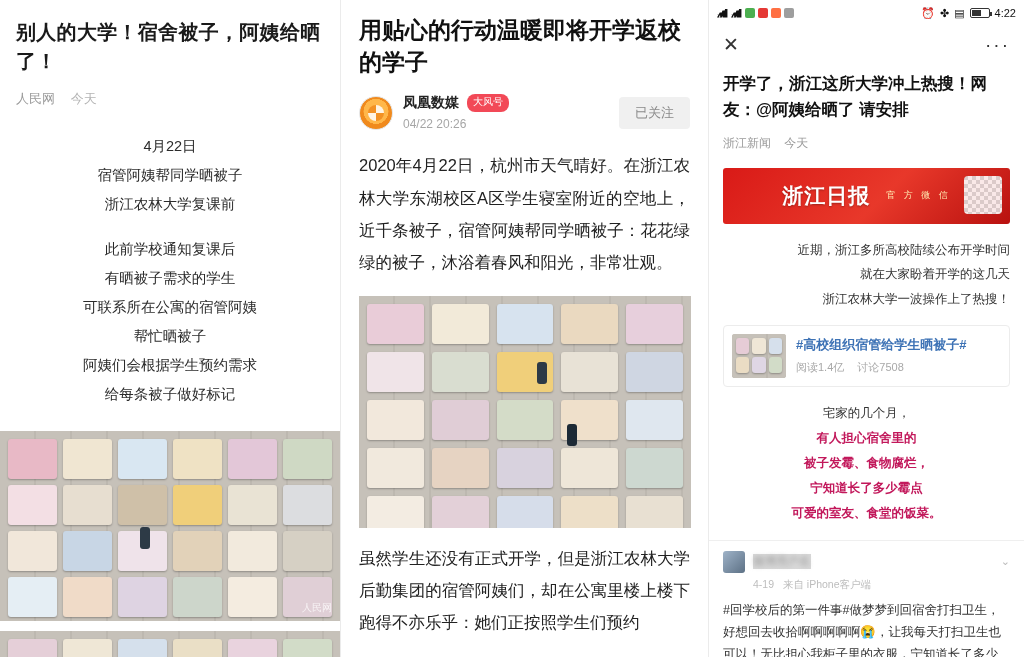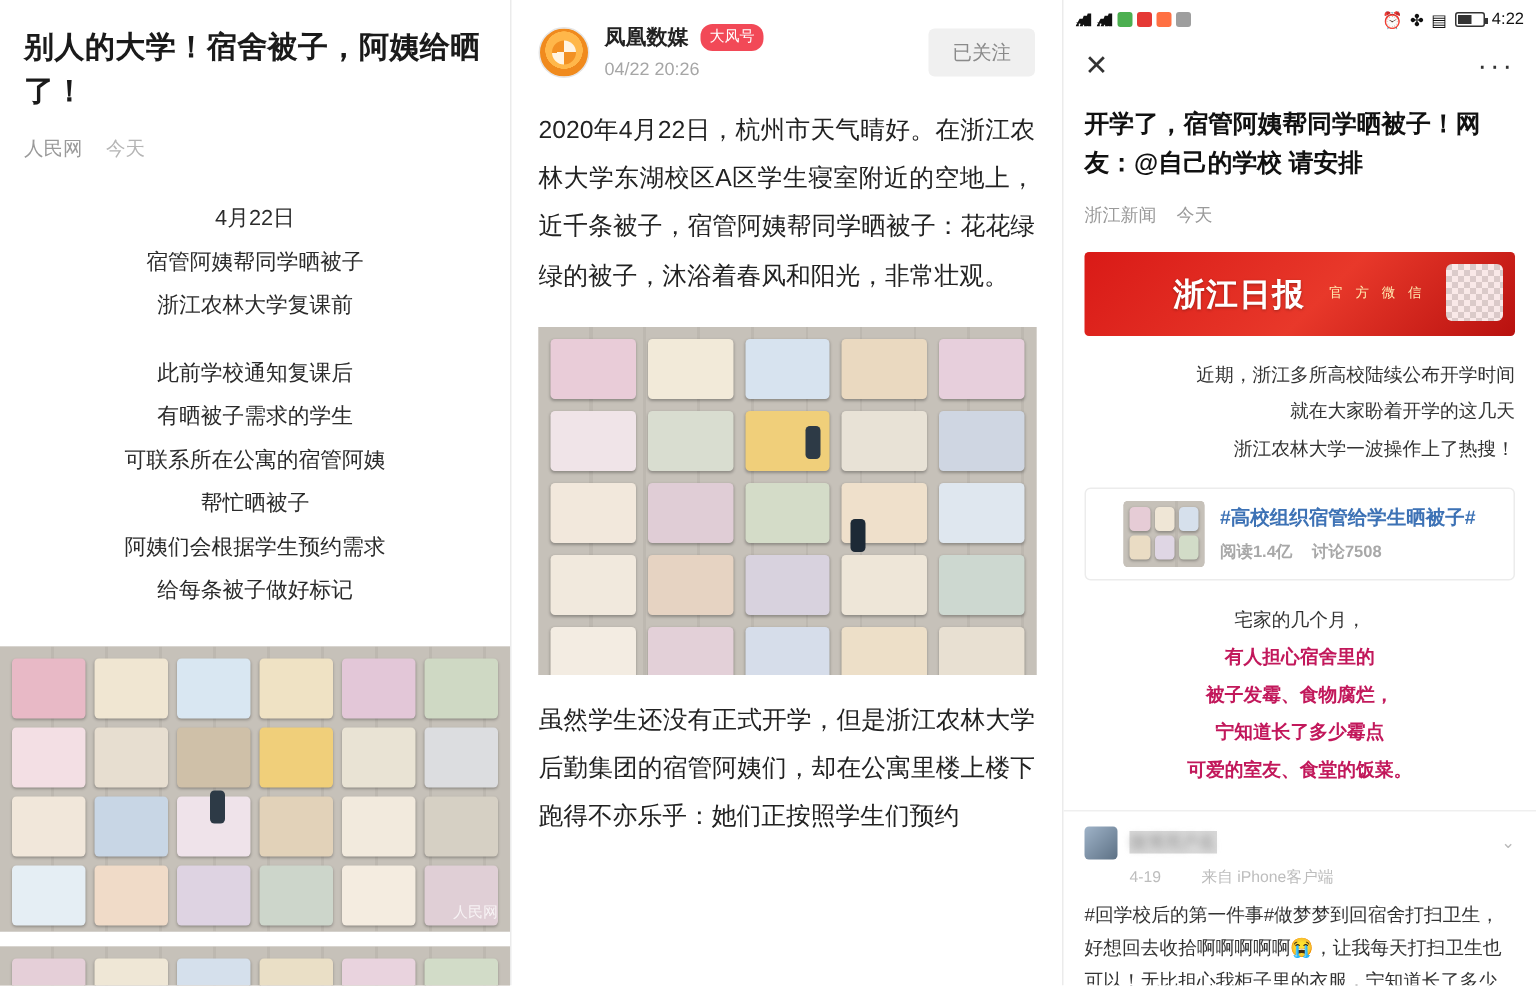--- a/index.html
+++ b/index.html
@@ -92,40 +92,40 @@
     position: relative; display: flex; align-items: center; justify-content: center; overflow: hidden;
   }
   .p3-banner .bn-main { color: #fff; font-size: 21px; font-weight: bold; letter-spacing: 1px;
      text-shadow: 0 1px 2px rgba(0,0,0,.3); }
   .p3-banner .bn-sub { color: #ffe9b0; font-size: 9px; margin-left: 16px; letter-spacing: 3px; }
   .p3-banner .bn-qr { position: absolute; right: 8px; top: 8px; width: 38px; height: 38px; border-radius: 4px;
      background: repeating-conic-gradient(#fff 0 25%, #ddd 0 50%) 0 0/8px 8px; opacity: .9; }
 
   .p3-lines { text-align: right; font-size: 12.5px; color: #333; line-height: 1.95; padding: 14px 14px 0 14px; }
 
-  .p3-card { margin: 14px 14px 0 14px; border: 1px solid #ececec; border-radius: 4px; display: flex; align-items: center; padding: 8px; justify-content: center; }
+  .p3-card { margin: 14px 14px 0 14px; border: 1px solid #ececec; border-radius: 4px; display: flex; align-items: center; padding: 8px; }
   .p3-thumb { width: 54px; height: 44px; border-radius: 3px; flex: 0 0 auto; overflow: hidden; position: relative; }
   .p3-cardtxt { margin-left: 10px; }
   .p3-topic { font-size: 13px; color: #3d72b5; font-weight: bold; }
-  .p3-stats { font-size: 11px; color: #a8a8a8; margin-top: 6px; font-weight: bold; }
+  .p3-stats { font-size: 11px; color: #a8a8a8; margin-top: 6px; }
   .p3-stats span { margin-right: 10px; }
 
   .p3-poem { text-align: center; font-size: 12.5px; line-height: 2.0; padding: 14px 14px 0 14px; }
   .p3-poem .l1 { color: #333; }
   .p3-poem .lp { color: #c2185b; font-weight: bold; }
 
   .p3-comment { border-top: 1px solid #efefef; margin-top: 14px; padding: 10px 14px 0 14px; }
   .cmt-head { display: flex; align-items: center; }
   .cmt-avatar { width: 22px; height: 22px; border-radius: 3px; background: linear-gradient(135deg,#9fb3c8,#5d7185); flex:0 0 auto; }
   .cmt-name { margin-left: 8px; font-size: 11.5px; color: #b9b9b9; flex: 1;
      background: linear-gradient(90deg,#d8d8d8 0 58px, transparent 58px); color: transparent; }
   .cmt-name span { filter: blur(2.4px); color: #9a9a9a; }
   .cmt-caret { color: #bbb; font-size: 11px; }
   .cmt-sub { font-size: 10.5px; color: #bdbdbd; margin: 5px 0 0 30px; }
-  .cmt-sub b { font-weight: normal; margin-left: 24px; }
+  .cmt-sub b { font-weight: normal; margin-left: 6px; }
   .cmt-body { font-size: 12.5px; line-height: 1.75; color: #333; margin-top: 8px; }
 </style>
 </head>
 <body>
 
 <div class="screens">
 
   <section class="panel1">
     <h1 class="p1-title">别人的大学！宿舍被子，阿姨给晒了！</h1>
     <div class="p1-meta">
@@ -185,20 +185,21 @@
         <div class="bed" style="background:#efe7d6"></div>
         <div class="bed" style="background:#d5e0ec"></div>
         <div class="bed" style="background:#eadfc6"></div>
         <div class="bed" style="background:#e9d3de"></div>
         <div class="bed" style="background:#d2dcc8"></div>
       </div>
     </div>
   </section>
 
   <section class="panel2">
+    <h1 class="p2-title">用贴心的行动温暖即将开学返校的学子</h1>
 
     <div class="p2-author">
       <div class="p2-logo"></div>
       <div class="p2-authmeta">
         <div class="p2-arow">
           <span class="p2-aname">凤凰数媒</span>
           <span class="p2-badge">大风号</span>
         </div>
         <div class="p2-date">04/22 20:26</div>
       </div>
@@ -263,21 +264,21 @@
           </span>
         <span>4:22</span>
       </div>
     </div>
 
     <div class="p3-topbar">
       <span class="x-icon">✕</span>
       <span class="dots-icon">···</span>
     </div>
 
-    <h2 class="p3-title">开学了，宿管阿姨帮同学晒被子！网友：@自己的学校 请安排</h2>
+    <h2 class="p3-title">开学了，浙江这所大学冲上热搜！网友：@阿姨给晒了 请安排</h2>
     <div class="p3-meta">
       <span>浙江新闻</span>
       <span class="time">今天</span>
     </div>
 
     <div class="p3-banner">
       <span class="bn-main">浙江日报</span>
       <span class="bn-sub">官 方 微 信</span>
       <span class="bn-qr"></span>
     </div>

